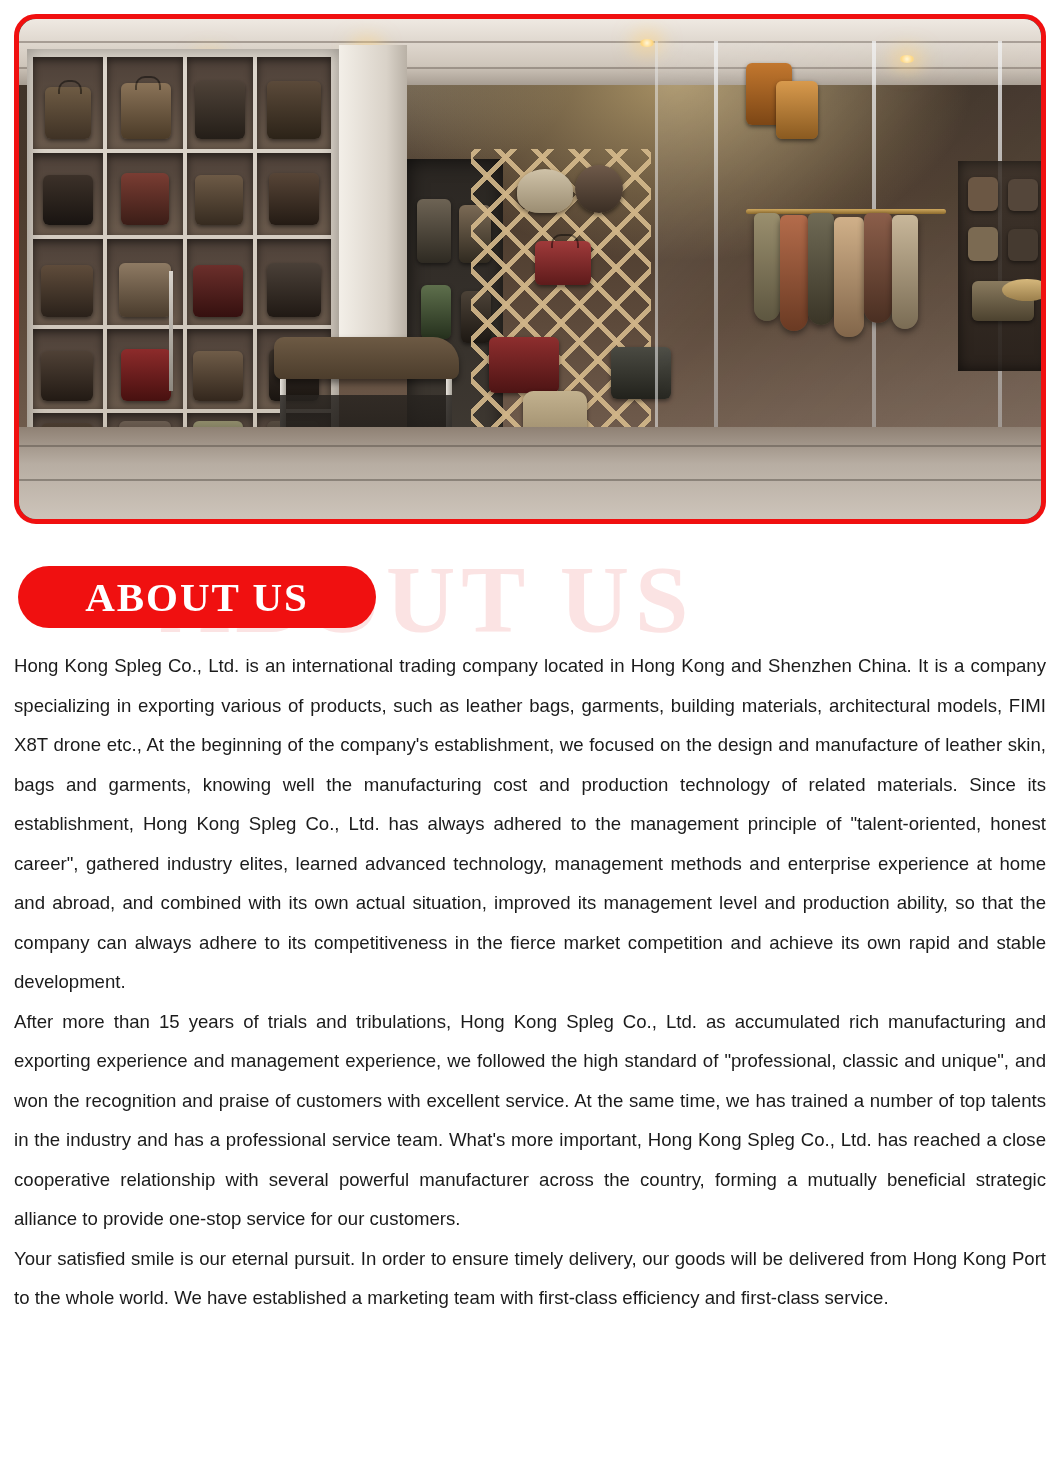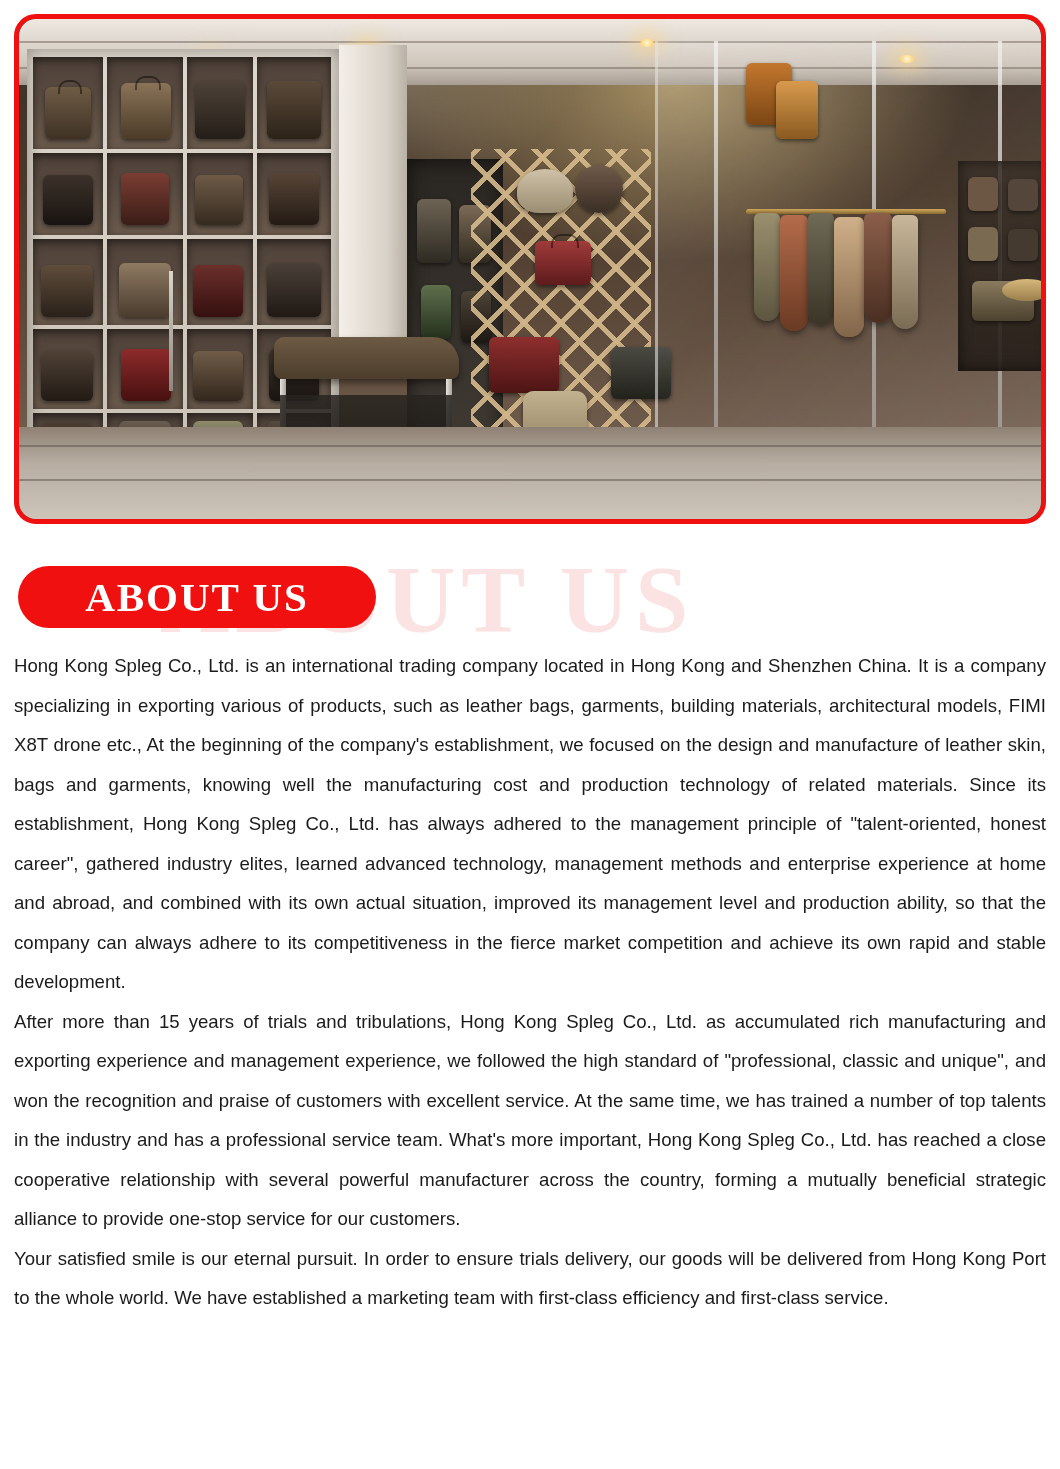--- a/index.html
+++ b/index.html
@@ -333,15 +333,15 @@
 
   <div class="ghost-title">ABOUT US</div>
 
   <div class="about-badge">
     <span>ABOUT US</span>
   </div>
 
   <div class="body-text">
     <p>Hong Kong Spleg Co., Ltd. is an international trading company located in Hong Kong and Shenzhen China. It is a company specializing in exporting various of products, such as leather bags, garments, building materials, architectural models, FIMI X8T drone etc., At the beginning of the company's establishment, we focused on the design and manufacture of leather skin, bags and garments, knowing well the manufacturing cost and production technology of related materials. Since its establishment, Hong Kong Spleg Co., Ltd. has always adhered to the management principle of "talent-oriented, honest career", gathered industry elites, learned advanced technology, management methods and enterprise experience at home and abroad, and combined with its own actual situation, improved its management level and production ability, so that the company can always adhere to its competitiveness in the fierce market competition and achieve its own rapid and stable development.</p>
     <p>After more than 15 years of trials and tribulations, Hong Kong Spleg Co., Ltd. as accumulated rich manufacturing and exporting experience and management experience, we followed the high standard of "professional, classic and unique", and won the recognition and praise of customers with excellent service. At the same time, we has trained a number of top talents in the industry and has a professional service team. What's more important, Hong Kong Spleg Co., Ltd. has reached a close cooperative relationship with several powerful manufacturer across the country, forming a mutually beneficial strategic alliance to provide one-stop service for our customers.</p>
-    <p>Your satisfied smile is our eternal pursuit. In order to ensure trials delivery, our goods will be delivered from Hong Kong Port to the whole world. We have established a marketing team with first-class efficiency and first-class service.</p>
+    <p>Your satisfied smile is our eternal pursuit. In order to ensure timely delivery, our goods will be delivered from Hong Kong Port to the whole world. We have established a marketing team with first-class efficiency and first-class service.</p>
   </div>
 </div>
 
 </body></html>

